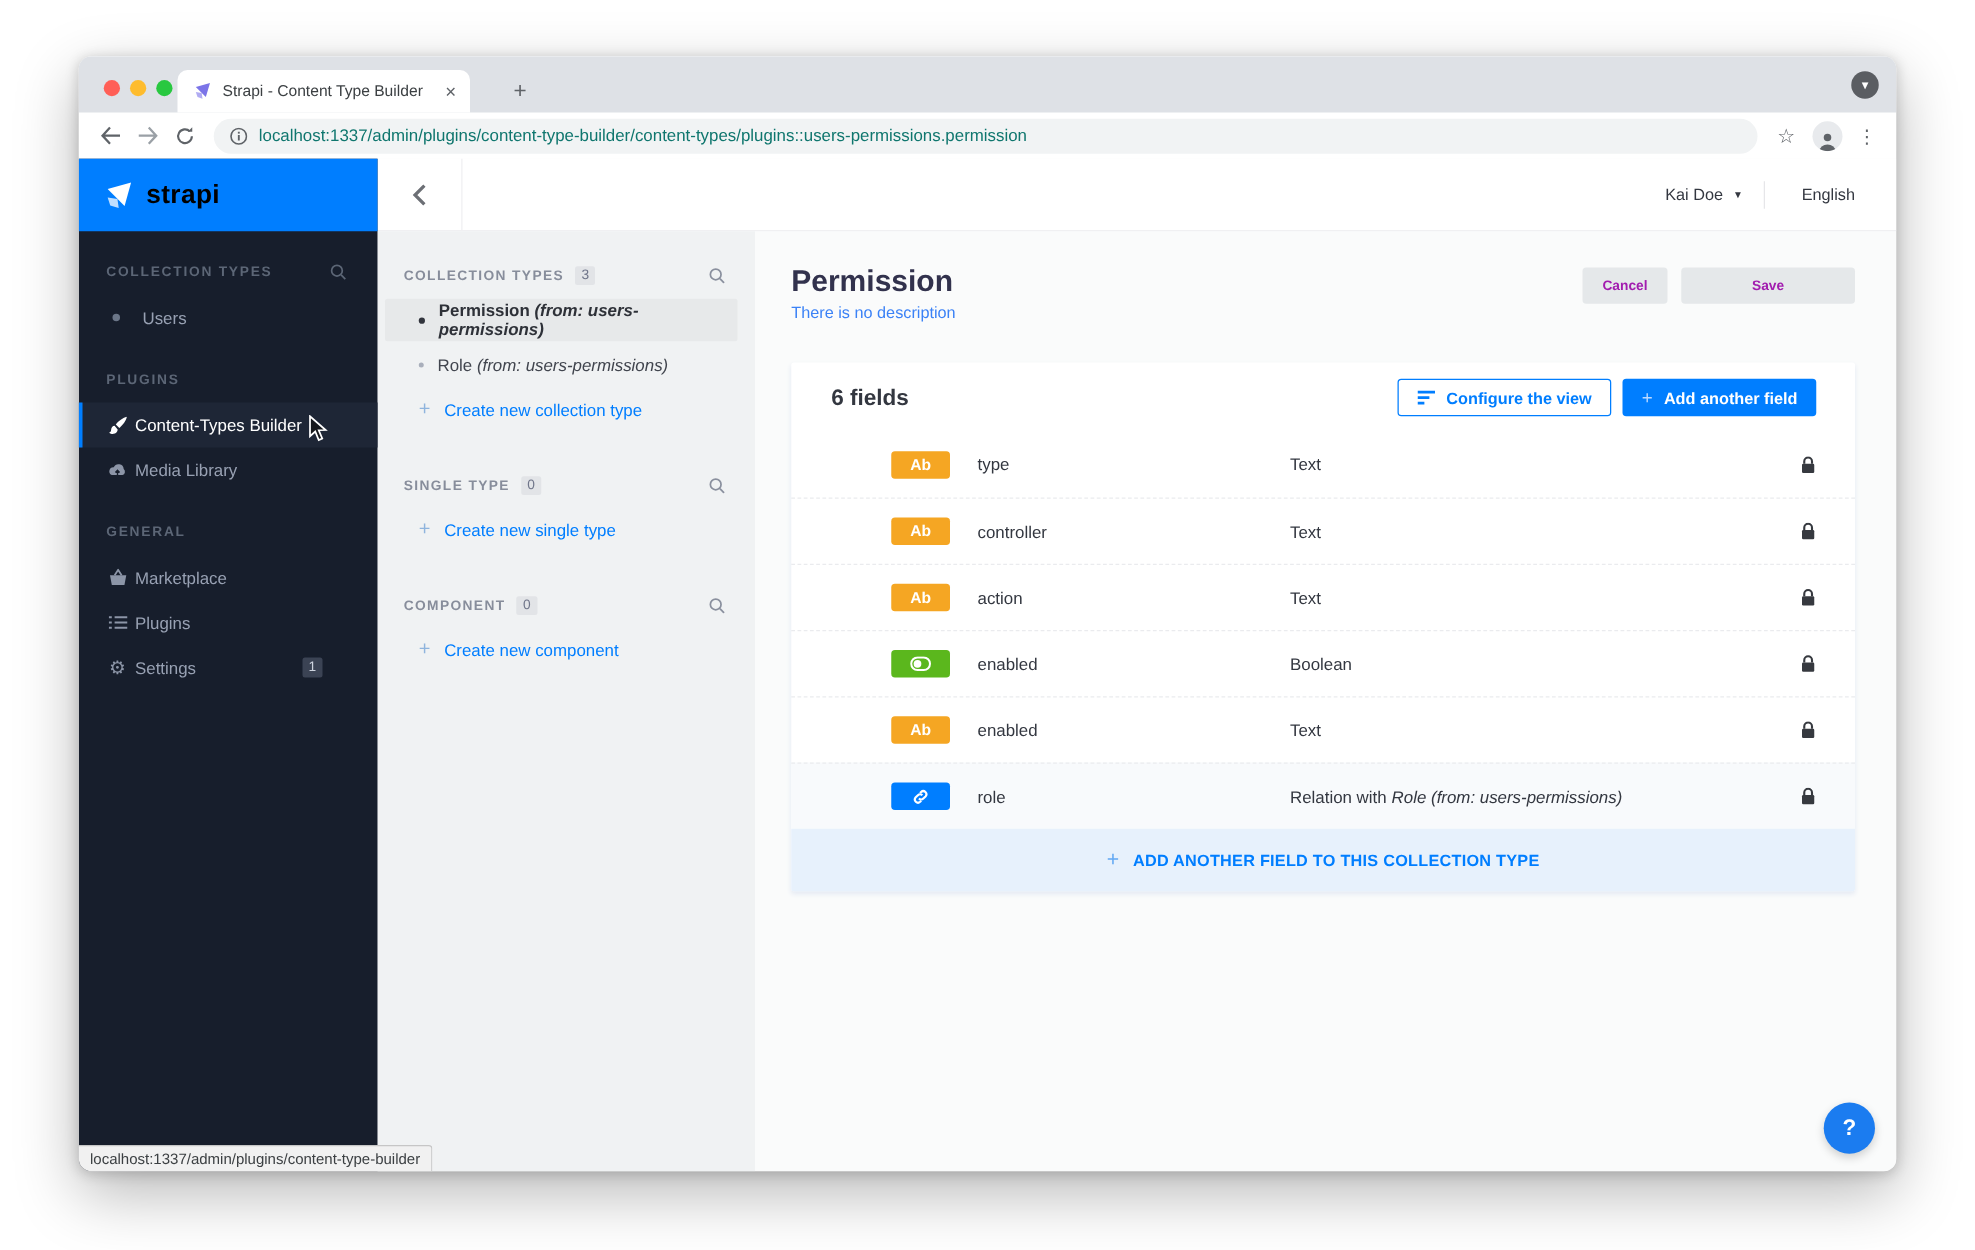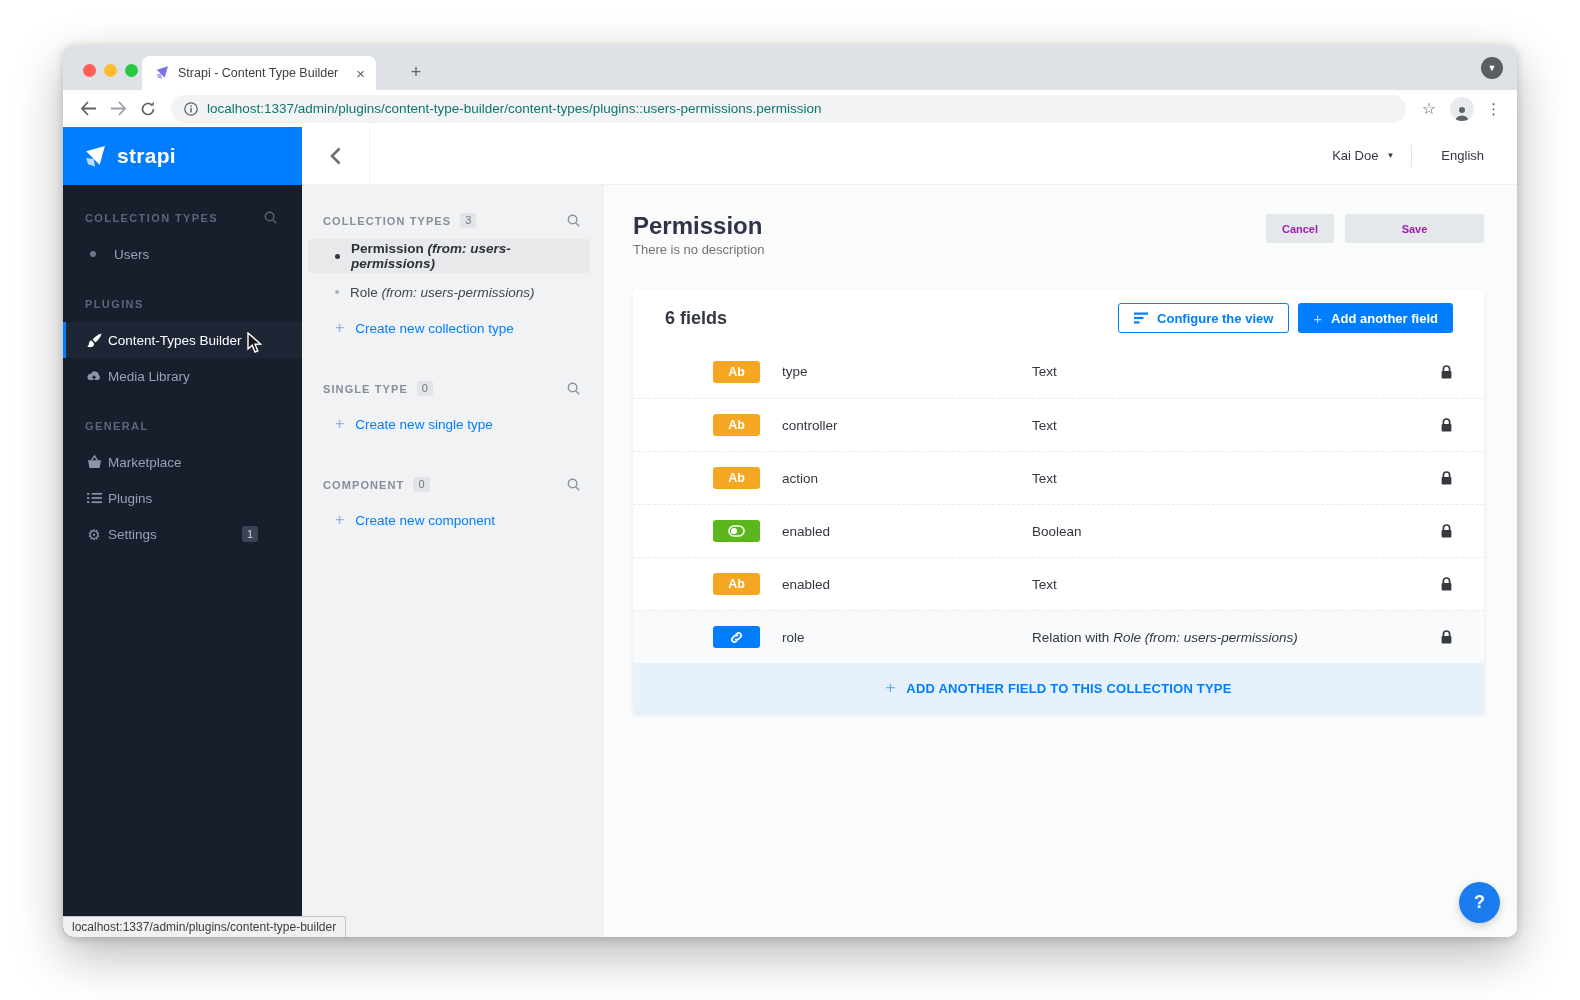--- a/index.html
+++ b/index.html
@@ -34,21 +34,21 @@
   .staric { font-size:16px; color:#5f6368; }
   .avatar { width:24px; height:24px; border-radius:50%; background:#e8eaed; display:flex; align-items:flex-end; justify-content:center; overflow:hidden; margin:0 6px; cursor:pointer; }
   .dots { font-size:15px; color:#5f6368; padding:0 6px; cursor:pointer; }
 
   
   .app { display:flex; height:810px; position:relative; }
 
   
   .snav { width:239px; flex:0 0 auto; background:#171e2c; position:relative; }
   .logo { height:58px; background:#007eff; display:flex; align-items:center; padding-left:20px; gap:9px; }
-  .logotxt { color:#ffffff; font-size:21px; font-weight:bold; letter-spacing:.3px; }
+  .logotxt { color:#000000; font-size:21px; font-weight:bold; letter-spacing:.3px; }
   .nheader { display:flex; align-items:center; padding:0 25px 0 22px; margin:26px 0 12px; }
   .nheader span { font-size:11px; font-weight:bold; letter-spacing:1.4px; color:#5c6676; }
   .nheader .gsearch { margin-left:auto; }
   .nitem { height:36px; display:flex; align-items:center; padding-left:22px; gap:5px; color:#98a1b3; font-size:13.5px; cursor:pointer; }
   .nitem .nicon { width:18px; display:flex; justify-content:center; flex:0 0 auto; }
   .nitem.active { background:#1e2636; color:#fff; border-left:3px solid #007eff; padding-left:19px; }
   .nitem .bullet { width:6px; height:6px; border-radius:50%; background:#6b7688; margin:0 13px 0 5px; }
   .badge1 { margin-left:auto; margin-right:44px; background:#3b4354; color:#cdd3de; font-size:11px; border-radius:2px;
             padding:1px 5px; line-height:14px; }
   .hthumb { position:absolute; left:3px; bottom:3px; width:108px; height:5px; border-radius:3px; background:#3a4352; }
@@ -79,21 +79,21 @@
   .sitem.active { background:#e7e9ea; color:#2e3138; font-weight:bold; }
   .sitem.active .sdot { width:5px; height:5px; background:#32353d; }
   .screate { height:34px; display:flex; align-items:center; padding-left:27px; margin-left:6px; gap:11px;
              font-size:13.5px; color:#007eff; cursor:pointer; }
   .screate .plus { color:#8fb4dd; font-size:16px; font-weight:normal; }
 
   
   .pg { flex:1; min-width:0; padding:0 33px 0 29px; position:relative; }
   .phead { display:flex; align-items:flex-start; margin-top:28px; }
   .ptitle { font-size:24px; font-weight:bold; color:#32324d; line-height:1.1; }
-  .psub { font-size:13px; color:#737373; margin-top:3px; }
+  .psub { font-size:13px; color:#3b82f6; margin-top:3px; }
   .pbtns { margin-left:auto; display:flex; gap:11px; padding-top:1px; }
   .btn-cancel, .btn-save { height:29px; border:none; border-radius:3px; background:#e5e8ea; color:#a21caf;
             font-size:11px; font-family:inherit; cursor:pointer;font-weight:bold; }
   .btn-cancel { width:68px; } .btn-save { width:139px; }
 
   .panel { margin-top:33px; background:#fff; border-radius:2px; box-shadow:0 2px 4px #e3e9f3; }
   .panhead { display:flex; align-items:center; padding:13px 31px 12px 32px; height:55px; }
   .pcount { font-size:18px; font-weight:bold; color:#333740; }
   .panbtns { margin-left:auto; display:flex; gap:9px; }
   .btn-conf { height:30px; padding:0 15px; background:#fff; border:1px solid #007eff; border-radius:3px; color:#007eff;

